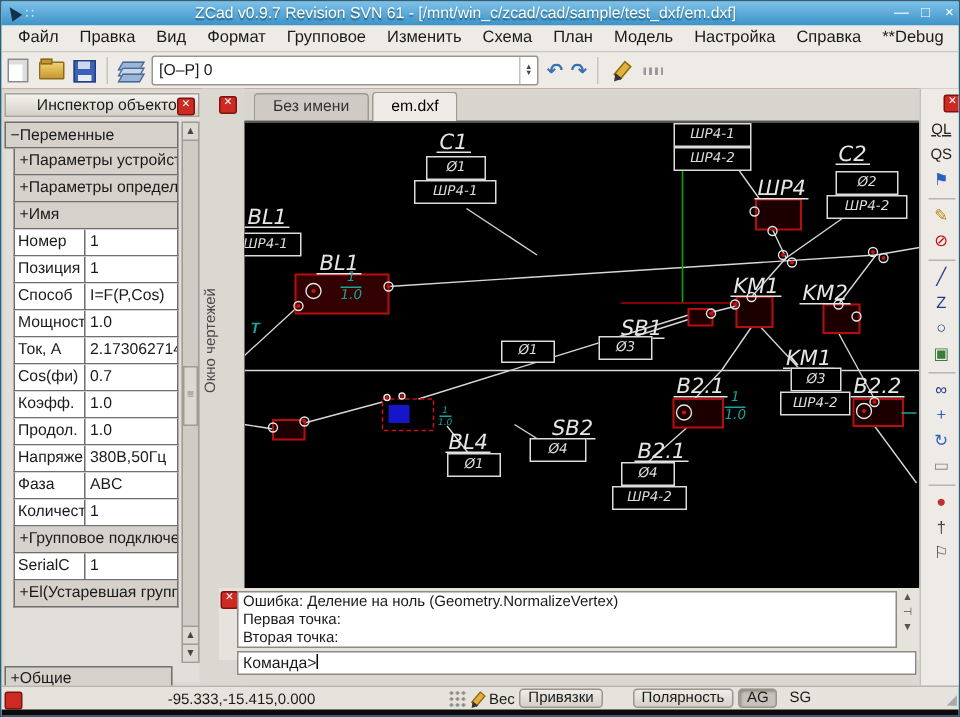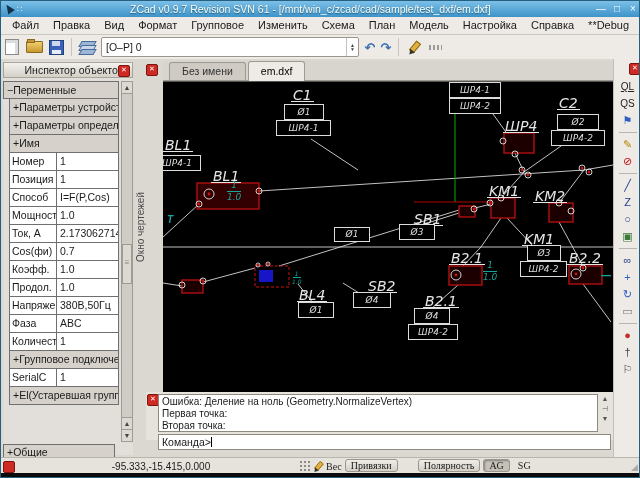--- a/index.html
+++ b/index.html
@@ -114,21 +114,21 @@
   
   #rtb{position:absolute;left:612px;top:0;width:28px;height:398px;background:#eeebe6;
     border-left:1px solid #c2beb8;display:flex;flex-direction:column;align-items:center;padding-top:2px;box-sizing:border-box;}
   .ritem{width:22px;height:17px;line-height:17px;text-align:center;font-size:11px;color:#223;}
   .rsep{width:18px;height:1px;background:#b8b4ae;margin:3px 0;}
   #rtb .redbtn{position:static;margin:2px 0 3px 8px;align-self:flex-end;}
   
   #statusbar{position:absolute;left:0;top:456px;width:640px;height:16px;background:#e6e3dd;
     border-top:1px solid #b8b4ae;font-size:10px;display:flex;align-items:center;}
   #sb-coords{position:absolute;left:95px;width:130px;text-align:center;}
-  #sb-right{position:absolute;left:298px;display:flex;align-items:center;gap:0;font-family:Liberation Serif, serif;}
+  #sb-right{position:absolute;left:298px;display:flex;align-items:center;gap:0;}
   .gridico{width:12px;height:12px;background-image:radial-gradient(#8a8a8a 1px,transparent 1.2px);
     background-size:4px 4px;}
   .penS{transform:scale(0.8);}
   .sbtn{height:13px;line-height:12px;padding:0 5px;background:linear-gradient(#f0ede8,#d4d0c8);
     border:1px solid #9a968e;border-radius:3px;font-size:10px;}
   .sbtn.pressed{background:#c6c2ba;box-shadow:inset 1px 1px 2px #8a867e;}
   .sbtn.flat{background:none;border:none;}
   #sb-grip{position:absolute;right:3px;bottom:2px;color:#aaa;font-size:9px;}
   #bottomedge{position:absolute;left:0;top:472px;width:640px;height:6px;background:#0b0b0b;}
 </style>

